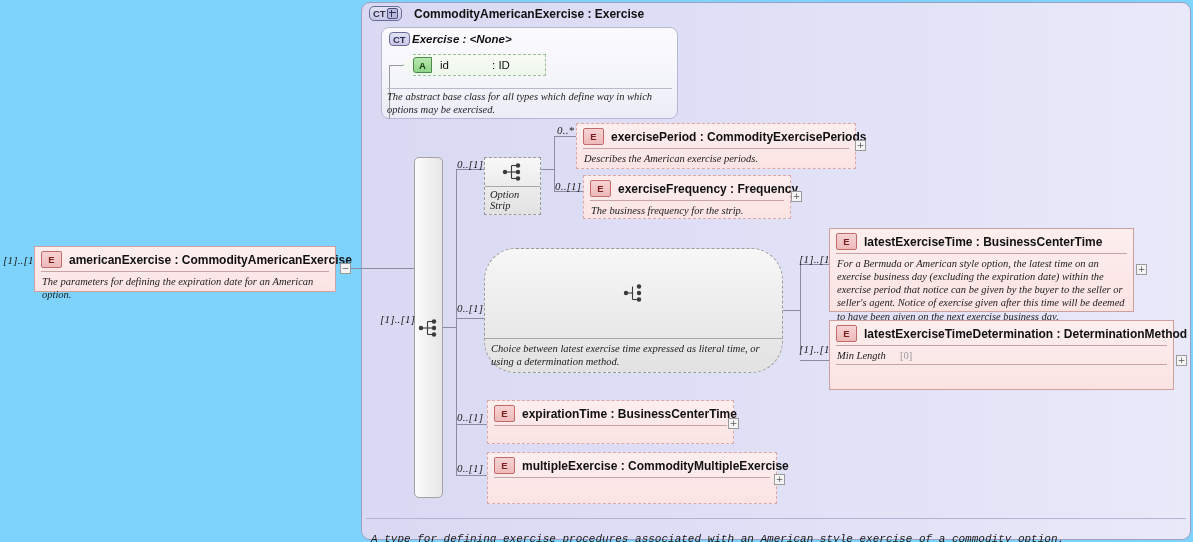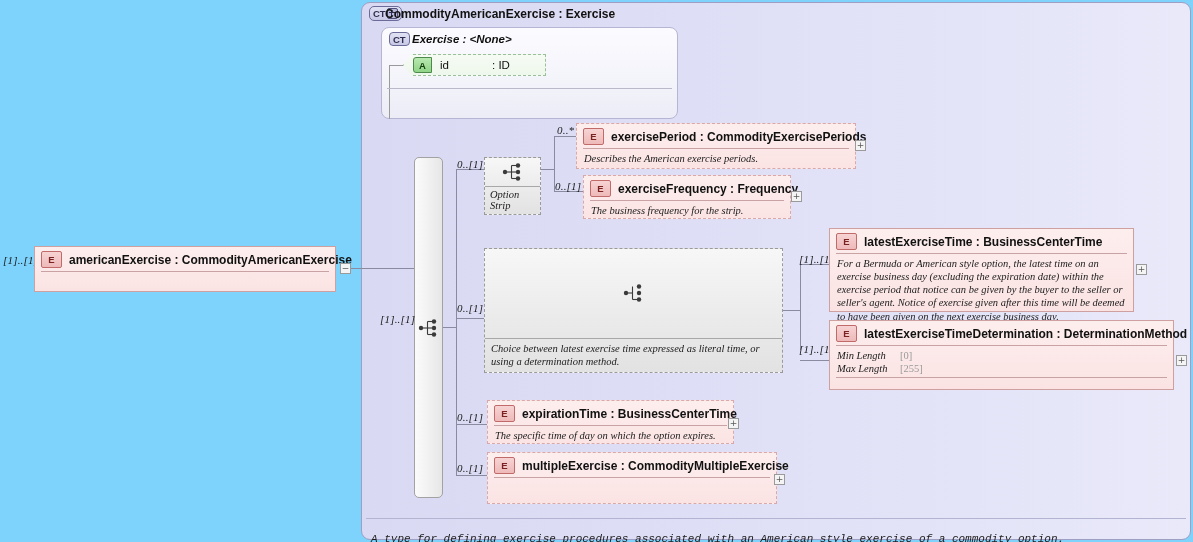--- a/index.html
+++ b/index.html
@@ -183,49 +183,51 @@
 <body>
 
 <div id="canvas">
 
   <div class="abs ct-outer" style="left:361px;top:2px;width:830px;height:538px;"></div>
 
   <div class="abs ct-badge" style="left:369px;top:6px;">
     <span>CT</span>
     <span class="plusbox"></span>
   </div>
-  <div class="abs ct-title" style="left:385px;top:7px;">CommodityAmericanExercise : Exercise</div>
+  <div class="abs ct-title" style="left:414px;top:7px;">CommodityAmericanExercise : Exercise</div>
 
   <div class="abs hline" style="left:366px;top:518px;width:820px;background:#b3b3d2;"></div>
   <div class="abs caption" style="left:371px;top:521px;width:790px;">A type for defining exercise procedures associated with an American style exercise of a commodity option.</div>
 
   <div class="abs base-box" style="left:381px;top:27px;width:297px;height:92px;"></div>
 
   <div class="abs base-badge" style="left:389px;top:32px;">CT</div>
   <div class="abs base-title" style="left:412px;top:33px;font-style:italic;">Exercise : &lt;None&gt;</div>
 
   <div class="abs vline" style="left:389px;top:65px;width:1px;height:54px;background:#9a9a9a;"></div>
   <div class="abs hline" style="left:389px;top:65px;width:14px;background:#9a9a9a;"></div>
 
   <div class="abs attr-box" style="left:403px;top:54px;width:143px;height:22px;">
     <div class="attr-badge" style="margin-left:9px;">A</div>
     <div class="attr-name" style="margin-left:8px;width:52px;">id</div>
     <div class="attr-type">: ID</div>
   </div>
 
   <div class="abs sepline" style="left:387px;top:88px;width:285px;"></div>
+  <div class="abs base-doc" style="left:387px;top:91px;width:286px;">The abstract base class for all types which define way in which options may be exercised.</div>
 
   <div class="abs card" style="left:3px;top:254px;">[1]..[1]</div>
 
   <div class="abs el-box solid" style="left:34px;top:246px;width:302px;height:46px;">
     <div class="el-head">
       <div class="el-badge">E</div>
       <div class="el-title">americanExercise : CommodityAmericanExercise</div>
     </div>
     <div class="el-sep"></div>
+    <div class="el-doc">The parameters for defining the expiration date for an American option.</div>
   </div>
 
   <div class="abs toggle" style="left:340px;top:263px;">−</div>
 
   <div class="abs hline" style="left:351px;top:268px;width:70px;"></div>
 
   <div class="abs comp-box solidbar" style="left:414px;top:157px;width:29px;height:341px;">
     <div class="comp-icon-wrap">
       <svg width="22" height="20" viewBox="0 0 22 20">
         <circle cx="3" cy="10" r="2.2" fill="#3a3a3a"></circle>
@@ -297,21 +299,21 @@
   <div class="abs el-box" style="left:583px;top:175px;width:208px;height:44px;">
     <div class="el-head">
       <div class="el-badge">E</div>
       <div class="el-title">exerciseFrequency : Frequency</div>
     </div>
     <div class="el-sep"></div>
     <div class="el-doc">The business frequency for the strip.</div>
   </div>
   <div class="abs toggle" style="left:791px;top:191px;">+</div>
 
-  <div class="abs comp-box" style="left:484px;top:248px;width:299px;height:125px;">
+  <div class="abs comp-box" style="left:484px;top:248px;width:299px;height:125px;border-radius:32px;">
     <div class="comp-icon-wrap">
       <svg width="22" height="20" viewBox="0 0 22 20">
         <circle cx="3" cy="10" r="2.2" fill="#3a3a3a"></circle>
         <line x1="5" y1="10" x2="9.5" y2="10" stroke="#3a3a3a" stroke-width="1.1"></line>
         <line x1="9.5" y1="3.5" x2="9.5" y2="16.5" stroke="#3a3a3a" stroke-width="1.1"></line>
         <line x1="9.5" y1="16.5" x2="14" y2="16.5" stroke="#3a3a3a" stroke-width="1.1"></line>
         <circle cx="16" cy="3.5" r="2.2" fill="#3a3a3a"></circle>
         <circle cx="16" cy="10" r="2.2" fill="#3a3a3a"></circle>
         <circle cx="16" cy="16.5" r="2.2" fill="#3a3a3a"></circle>
       </svg>
@@ -343,36 +345,31 @@
     <div class="el-head">
       <div class="el-badge">E</div>
       <div class="el-title">latestExerciseTimeDetermination : DeterminationMethod</div>
     </div>
     <div class="el-sep"></div>
     <div class="facets">
       <div class="facet-row">
         <span class="facet-name">Min Length</span>
         <span class="facet-val">[0]</span>
       </div>
-      <div class="facet-row">
-        <span class="facet-name">Max Length</span>
-        <span class="facet-val">[255]</span>
-      </div>
     </div>
     <div class="el-sep"></div>
   </div>
   <div class="abs toggle" style="left:1176px;top:355px;">+</div>
 
   <div class="abs el-box" style="left:487px;top:400px;width:247px;height:44px;">
     <div class="el-head">
       <div class="el-badge">E</div>
       <div class="el-title">expirationTime : BusinessCenterTime</div>
     </div>
     <div class="el-sep"></div>
-    <div class="el-doc">The specific time of day on which the option expires.</div>
   </div>
   <div class="abs toggle" style="left:728px;top:418px;">+</div>
 
   <div class="abs el-box" style="left:487px;top:452px;width:290px;height:52px;">
     <div class="el-head">
       <div class="el-badge">E</div>
       <div class="el-title">multipleExercise : CommodityMultipleExercise</div>
     </div>
     <div class="el-sep"></div>
   </div>

